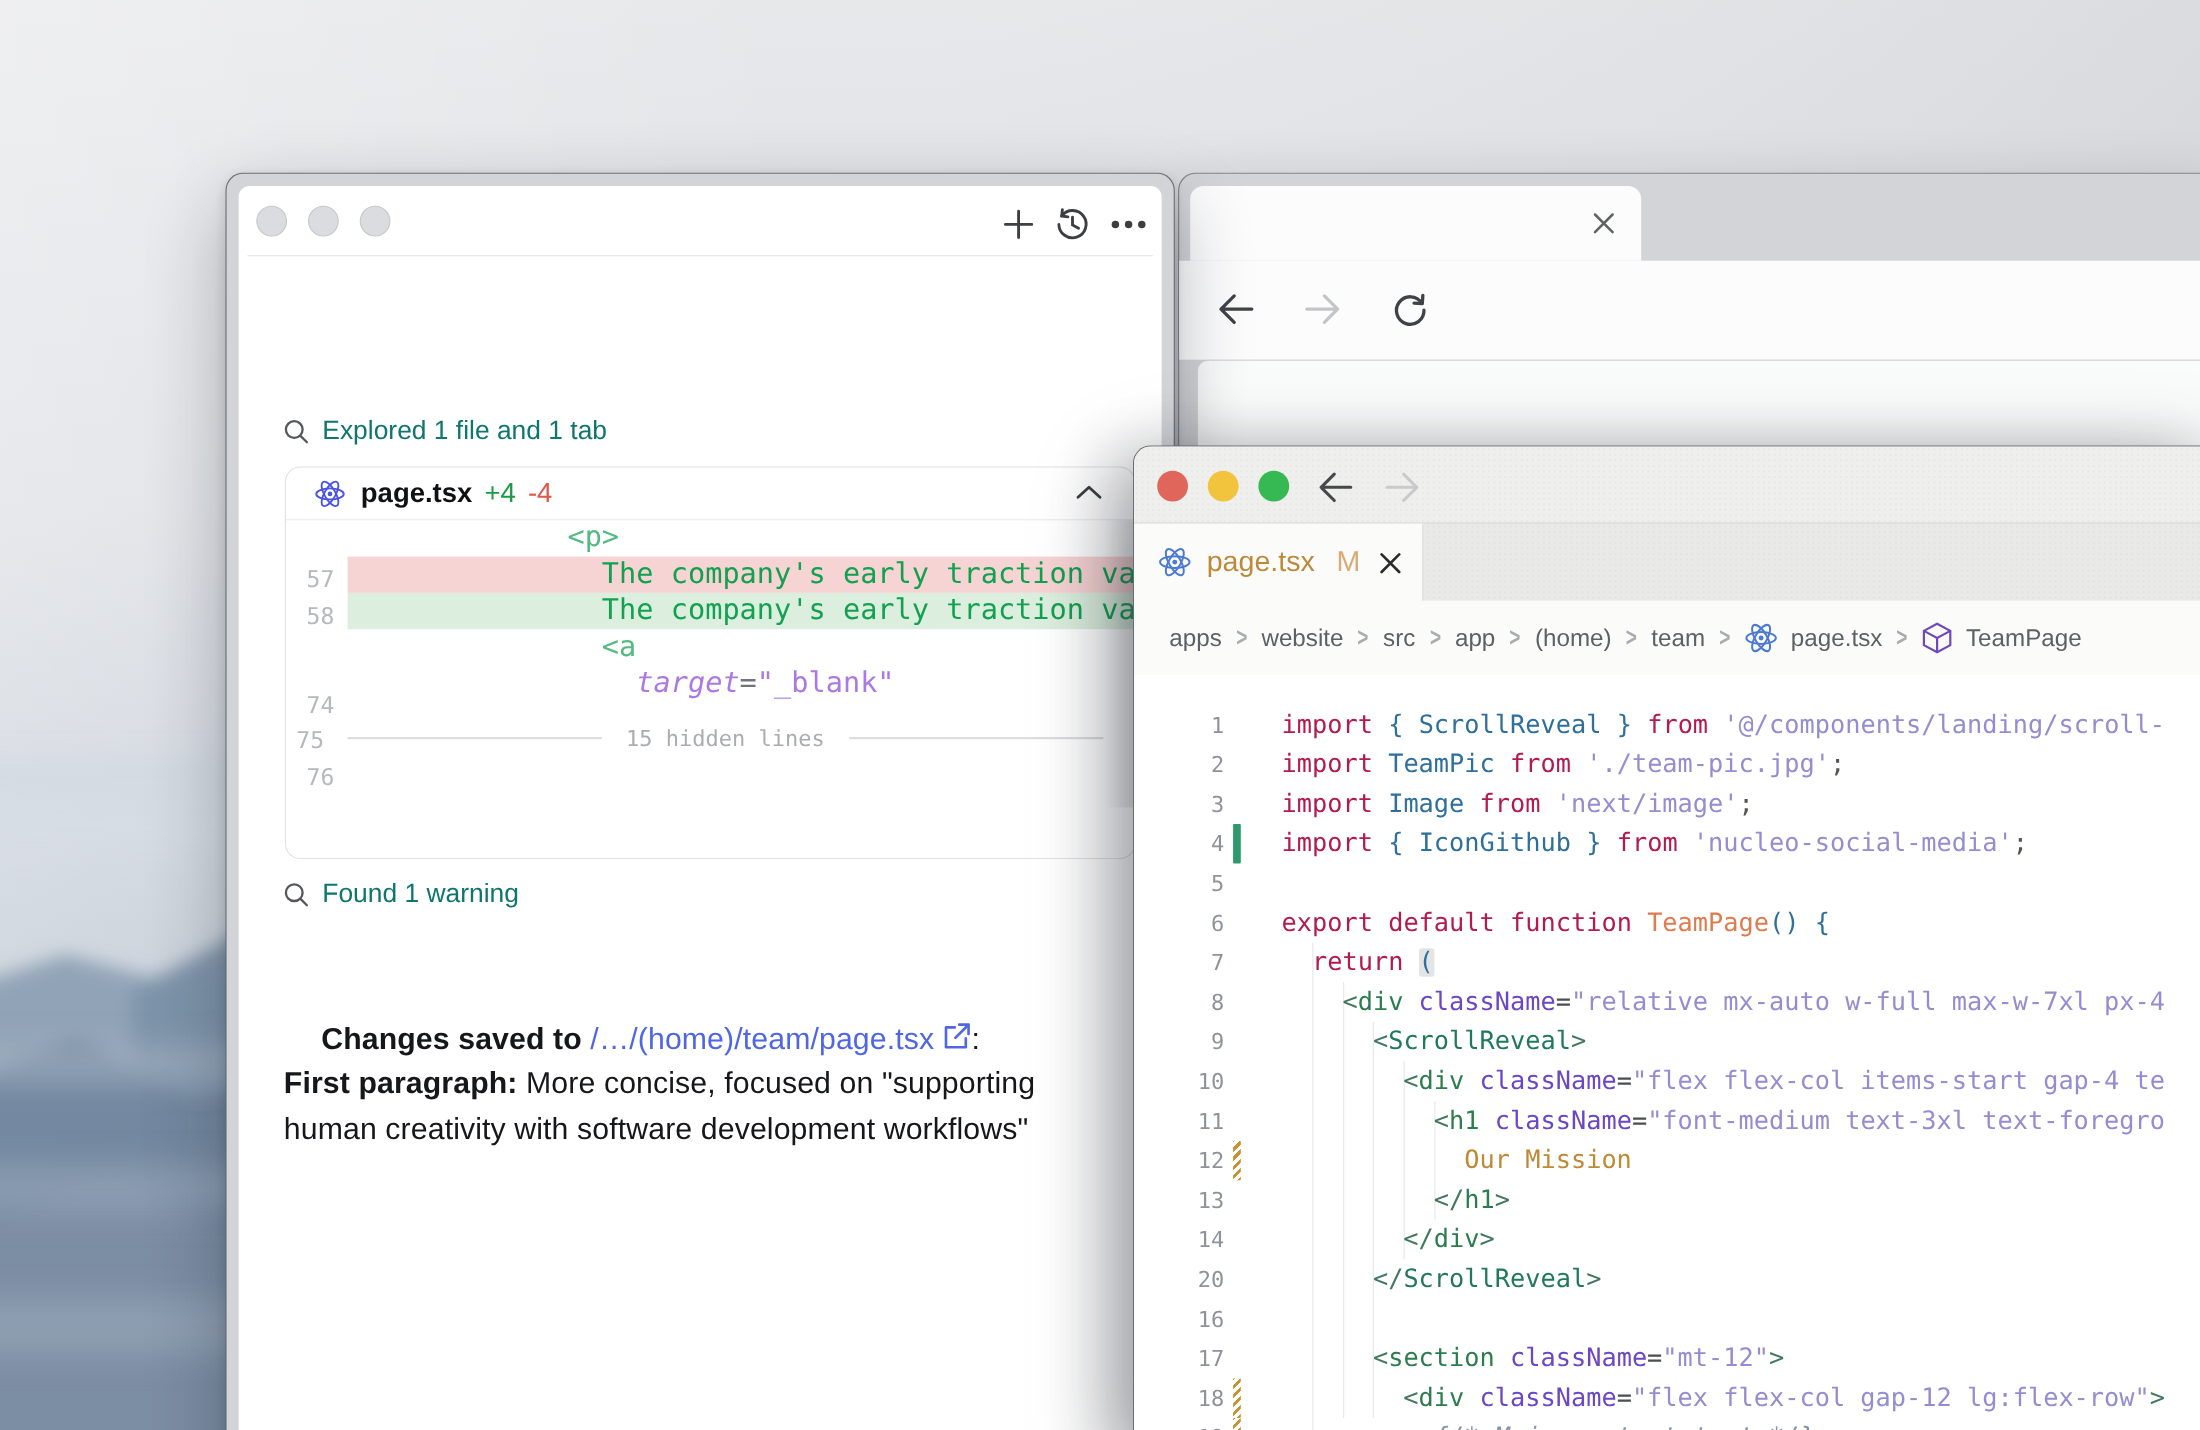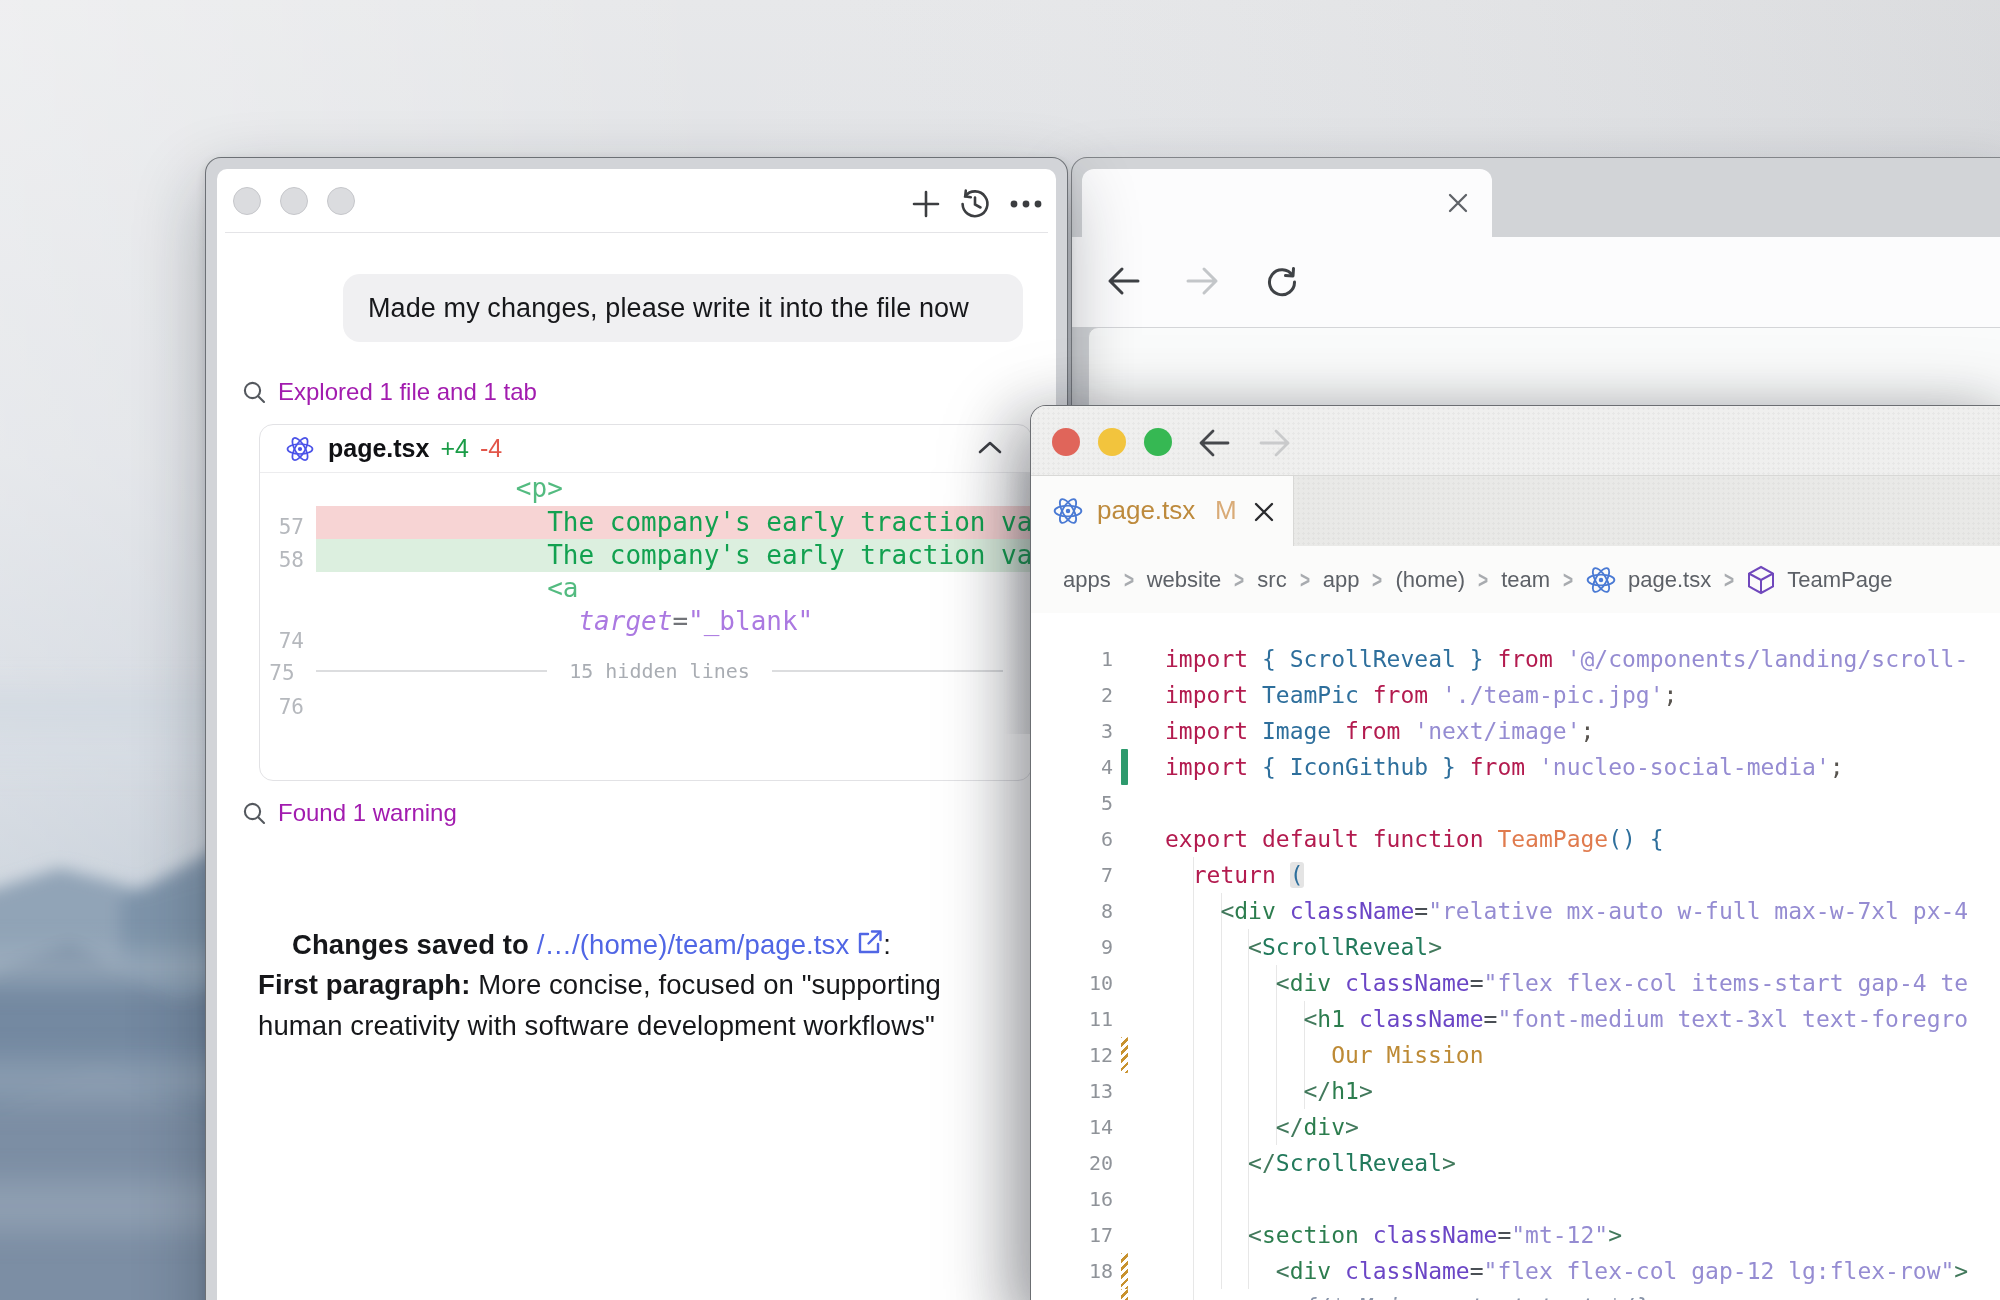--- a/index.html
+++ b/index.html
@@ -22,21 +22,21 @@
   .chat-lights { position:absolute; top:18px; left:16px; display:flex; gap:19px; }
   .chat-light { width:28px; height:28px; border-radius:50%; background:#dbdcdf; border:1px solid #c6c7cb; }
   .chat-toolbar-icons { position:absolute; top:19px; right:13px; display:flex; gap:18px; align-items:center; }
   .chat-toolbar-icons svg { display:block; }
   #chat-separator { position:absolute; top:63px; left:8px; right:8px; height:1px; background:#e4e4e7; }
 
   #user-bubble { position:absolute; left:126px; top:105px; width:680px; height:68px;
     background:#f0f0f2; border-radius:17px; display:flex; align-items:center; padding:0 25px; }
   #user-bubble span { font-size:27px; color:#17181b; letter-spacing:0.1px; }
 
-  .step-row { position:absolute; left:25px; display:flex; align-items:center; gap:11px; color:#a21caf; }
+  .step-row { position:absolute; left:40px; display:flex; align-items:center; gap:11px; color:#0f766e; }
   .step-row span { font-size:24px; }
   #explored-row { top:209px; }
   #found-row { top:630px; }
 
   
   #diff-card { position:absolute; left:42px; top:255px; width:773px; height:357px;
     border:1px solid #e2e2e5; border-radius:14px; background:#fff; }
   #diff-card-header { position:absolute; top:0; left:0; right:0; height:47px; }
   #diff-card-header .react-icon { position:absolute; left:26px; top:11px; }
   #diff-title-group { position:absolute; left:68px; top:9px; display:flex; gap:11px; align-items:baseline; }
@@ -210,23 +210,20 @@
       </svg>
       <svg width="34" height="10" viewBox="0 0 34 10" fill="#3c3e41">
           <circle cx="5" cy="5" r="3.4"></circle>
           <circle cx="17" cy="5" r="3.4"></circle>
           <circle cx="29" cy="5" r="3.4"></circle>
         </svg>
     </div>
 
     <div id="chat-separator"></div>
 
-    <div id="user-bubble">
-      <span>Made my changes, please write it into the file now</span>
-    </div>
 
     <div id="explored-row" class="step-row">
       <svg width="25" height="25" viewBox="0 0 25 25" fill="none" stroke="#54585e" stroke-width="2.1" stroke-linecap="round">
           <circle cx="10.5" cy="10.5" r="7.6"></circle>
           <path d="M16.2 16.2 L22 22"></path>
         </svg>
       <span>Explored 1 file and 1 tab</span>
     </div>
 
     <div id="diff-card">

